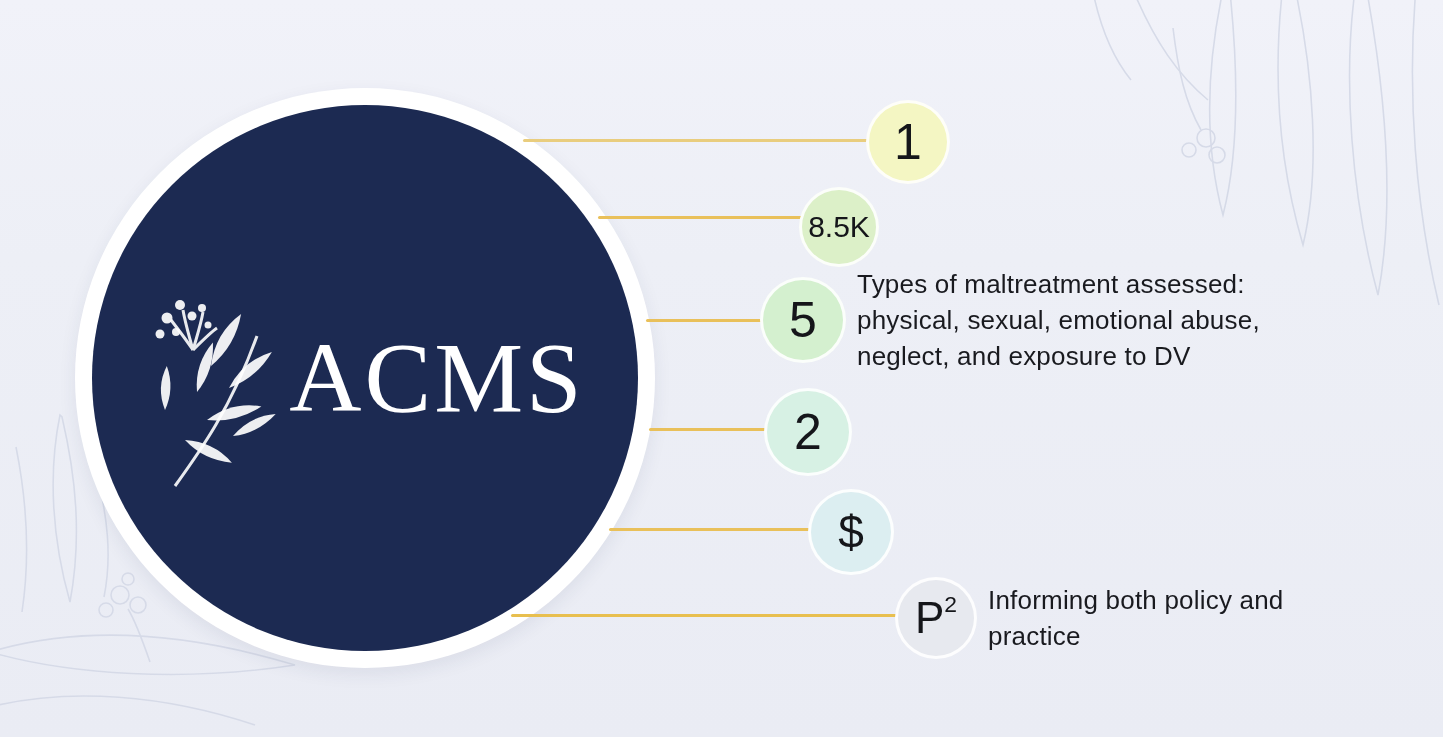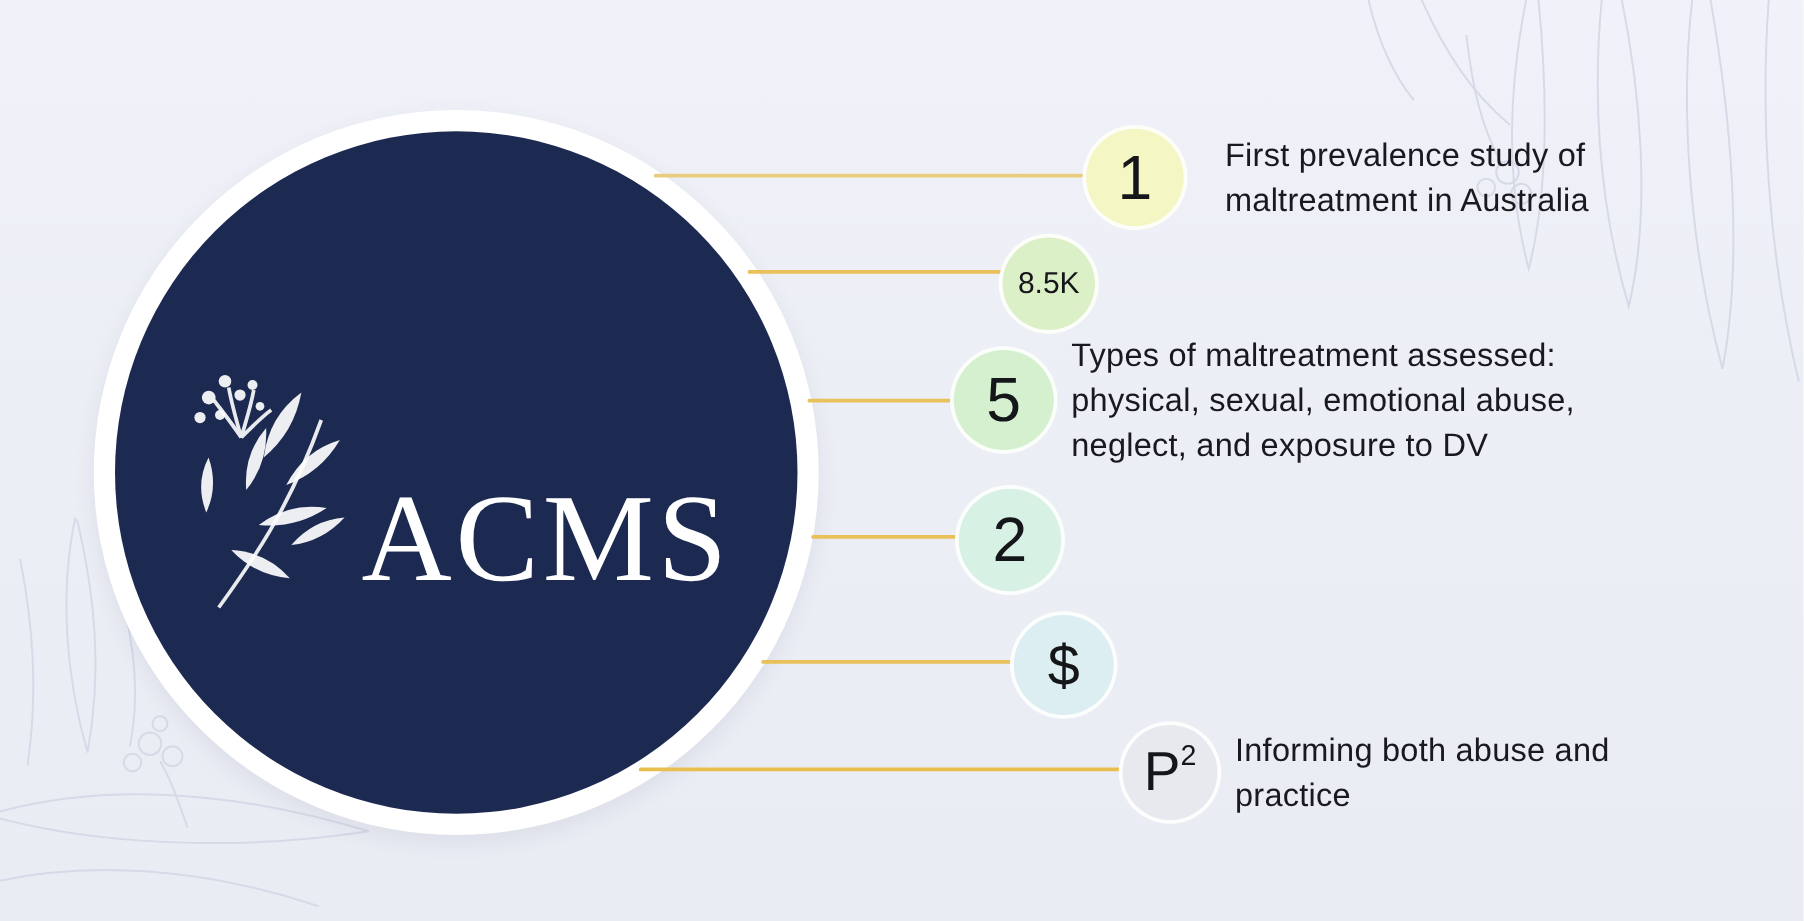--- a/index.html
+++ b/index.html
@@ -21,21 +21,21 @@
     position:absolute;left:75px;top:88px;width:580px;height:580px;
     background:#ffffff;border-radius:50%;
     box-shadow:0 6px 18px rgba(40,50,90,.08);
     z-index:1;
   }
   .logo-circle{
     position:absolute;inset:17px;border-radius:50%;
     background:#1c2a52;
     display:flex;align-items:center;justify-content:center;
   }
-  .logo-inner{display:flex;align-items:flex-end;}
+  .logo-inner{display:flex;align-items:center;}
   .branch{transform:translateY(12px);}
   .logo-text{
     font-family:"Liberation Serif",serif;
     font-size:100px;color:#ffffff;letter-spacing:3px;
     margin-left:-6px;line-height:1;
   }
 
   
   .ln{position:absolute;height:3px;background:#e9c05a;z-index:2;border-radius:2px;}
   .ln1{left:523px;top:139px;width:350px;background:#e9cd7e;}
@@ -55,21 +55,21 @@
     box-sizing:border-box;
   }
   .badge sup{font-size:.52em;line-height:0;position:relative;top:-0.62em;}
   .ftext{
     font-size:26px;line-height:36px;color:#191a1f;
     white-space:pre-line;letter-spacing:0.2px;
   }
   .f1{left:866px;top:100px;gap:30px;}
   .f1 .badge{width:84px;height:84px;background:#f4f6c3;font-size:50px;}
   .f2{left:799px;top:187px;gap:22px;}
-  .f2 .badge{width:80px;height:80px;background:#dcf0c8;font-size:24px;}
+  .f2 .badge{width:80px;height:80px;background:#dcf0c8;font-size:30px;}
   .f3{left:760px;top:266px;gap:11px;}
   .f3 .badge{width:86px;height:86px;background:#d4f0cf;font-size:50px;}
   .f4{left:764px;top:388px;gap:9px;}
   .f4 .badge{width:88px;height:88px;background:#d7f1e4;font-size:50px;}
   .f5{left:808px;top:489px;gap:13px;}
   .f5 .badge{width:86px;height:86px;background:#dceef1;font-size:46px;}
   .f6{left:895px;top:577px;gap:11px;}
   .f6 .badge{width:82px;height:82px;background:#e7e9ef;font-size:44px;}
 </style>
 </head>
@@ -141,22 +141,20 @@
   <div class="ln ln3"></div>
   <div class="ln ln4"></div>
   <div class="ln ln5"></div>
   <div class="ln ln6"></div>
 
   <div class="fact f1">
     <div class="badge">
         <span>1</span>
         <sup></sup>
       </div>
-    <div class="ftext">First prevalence study of
-maltreatment in Australia</div>
   </div>
 
   <div class="fact f2">
     <div class="badge">
         <span>8.5K</span>
         <sup></sup>
       </div>
   </div>
 
   <div class="fact f3">
@@ -181,17 +179,17 @@
         <span>$</span>
         <sup></sup>
       </div>
   </div>
 
   <div class="fact f6">
     <div class="badge">
         <span>P</span>
         <sup>2</sup>
       </div>
-    <div class="ftext">Informing both abuse and
+    <div class="ftext">Informing both policy and
 practice</div>
   </div>
 
 </div>
 
 </body></html>

